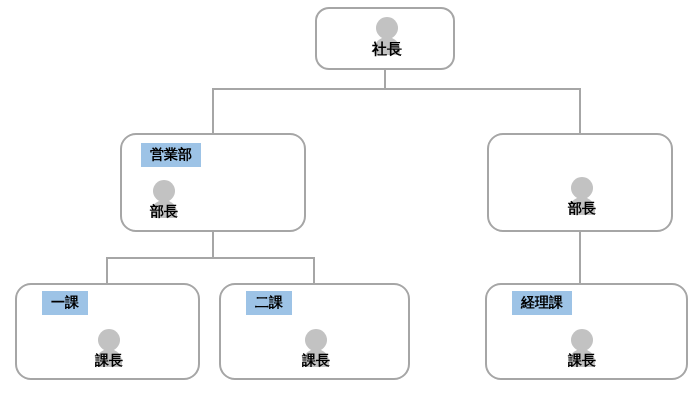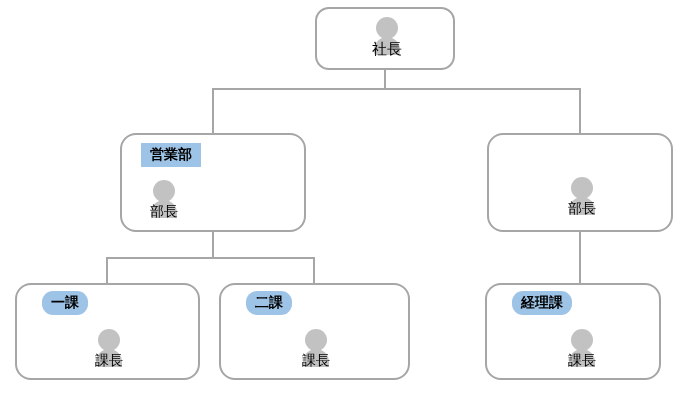--- a/index.html
+++ b/index.html
@@ -9,38 +9,38 @@
   }
   .node {
     position:absolute; background:#ffffff;
     border:2px solid #a6a6a6; border-radius:16px; box-sizing:border-box;
   }
   .node-president { left:315px; top:7px;  width:140px; height:63px; border-radius:14px; }
   .node-sales     { left:120px; top:133px; width:186px; height:99px;padding-left:47px; }
   .node-admin     { left:487px; top:133px; width:186px; height:99px; }
   .node-sec1      { left:15px;  top:283px; width:185px; height:97px; }
   .node-sec2      { left:219px; top:283px; width:191px; height:97px; }
-  .node-acct      { left:485px; top:283px; width:176px; height:97px; }
+  .node-acct      { left:485px; top:283px; width:203px; height:97px; }
 
   .badge {
     position:absolute; background:#9dc3e6; color:#000;
     padding:3px 9px 4px 9px; font-size:14px; font-weight:bold; line-height:1.2;
     white-space:nowrap;
   }
   .badge-dept { left:19px; top:8px; }
-  .badge-sec  { left:25px; top:6px;border-radius:11px; }
+  .badge-sec  { left:25px; top:6px; }
 
   .person { position:absolute; width:80px; display:flex; flex-direction:column; align-items:center; }
   .p-head { width:22px; height:22px; border-radius:50%; background:#c2c2c2; z-index:1; }
   .p-body {
     position:absolute; top:20px; left:50%; transform:translateX(-50%);
     width:26px; height:18px; background:#c2c2c2;
     border-radius:13px 13px 3px 3px; z-index:0;
   }
-  .p-label { position:relative; z-index:2; margin-top:1px; font-size:14px; font-weight:normal; line-height:1.15; white-space:nowrap; }
+  .p-label { position:relative; z-index:2; margin-top:1px; font-size:14px; font-weight:bold; line-height:1.15; white-space:nowrap; }
 
   .pp { left:30px; top:8px; }          
   .ps1 { left:2px;  top:45px; }        
   .ps2 { left:100px; top:45px; }       
   .pa  { left:53px; top:42px; }        
   .pc  { top:44px; }                   
   .pc1 { left:52px; } .pc2 { left:55px; } .pc3 { left:55px; }
 
   .line { position:absolute; background:#a6a6a6; }
   .v1 { left:384px; top:70px;  width:2px; height:20px; }

